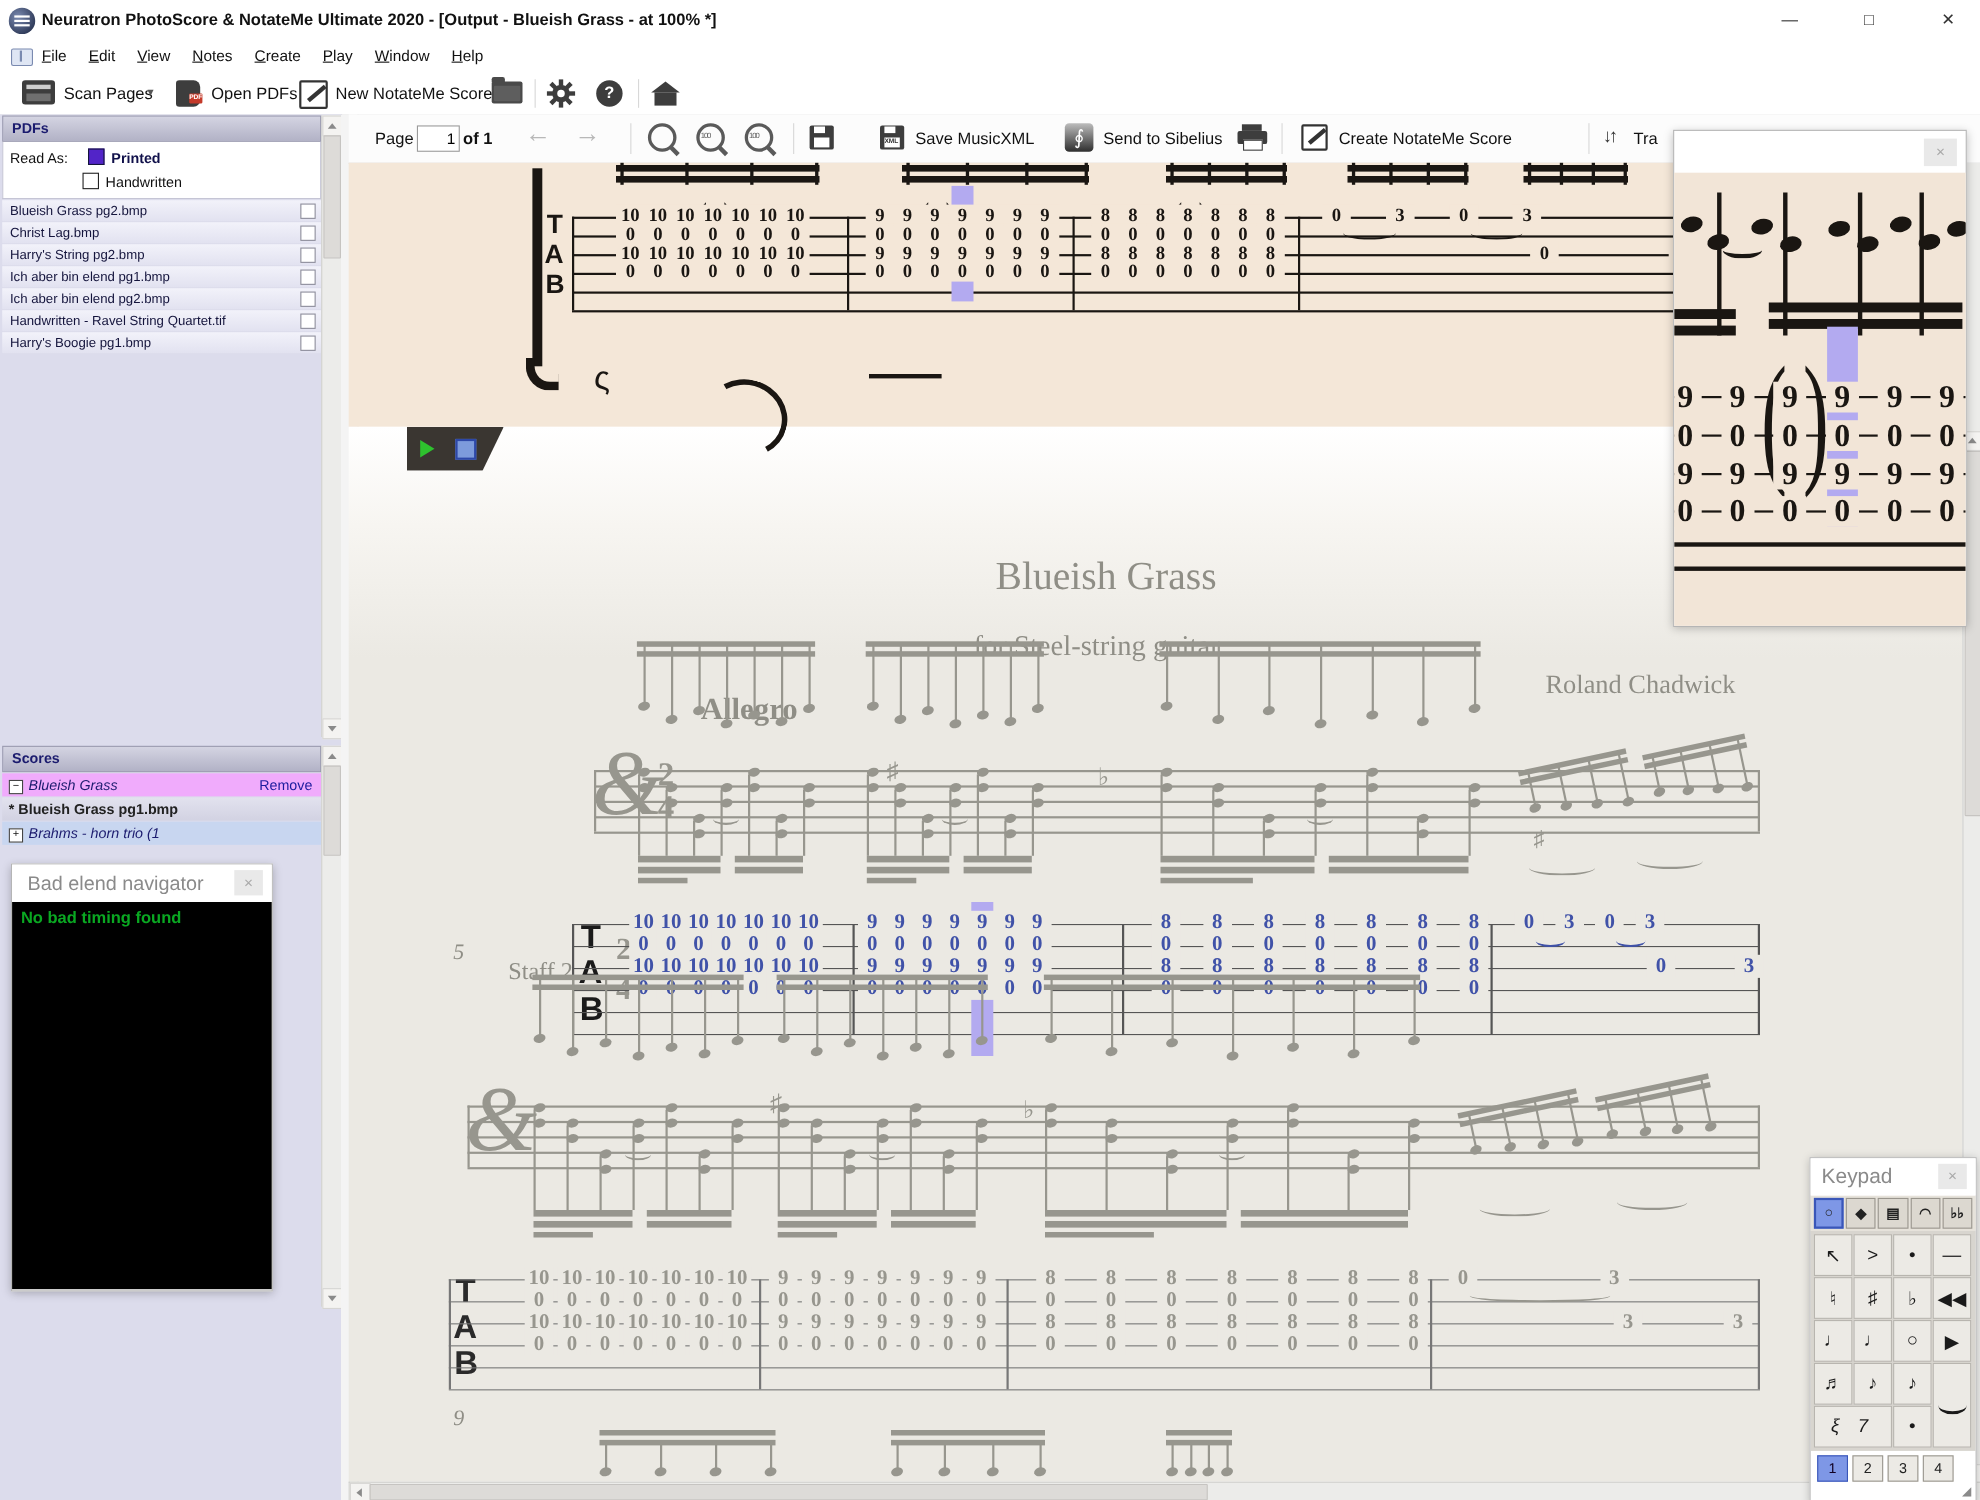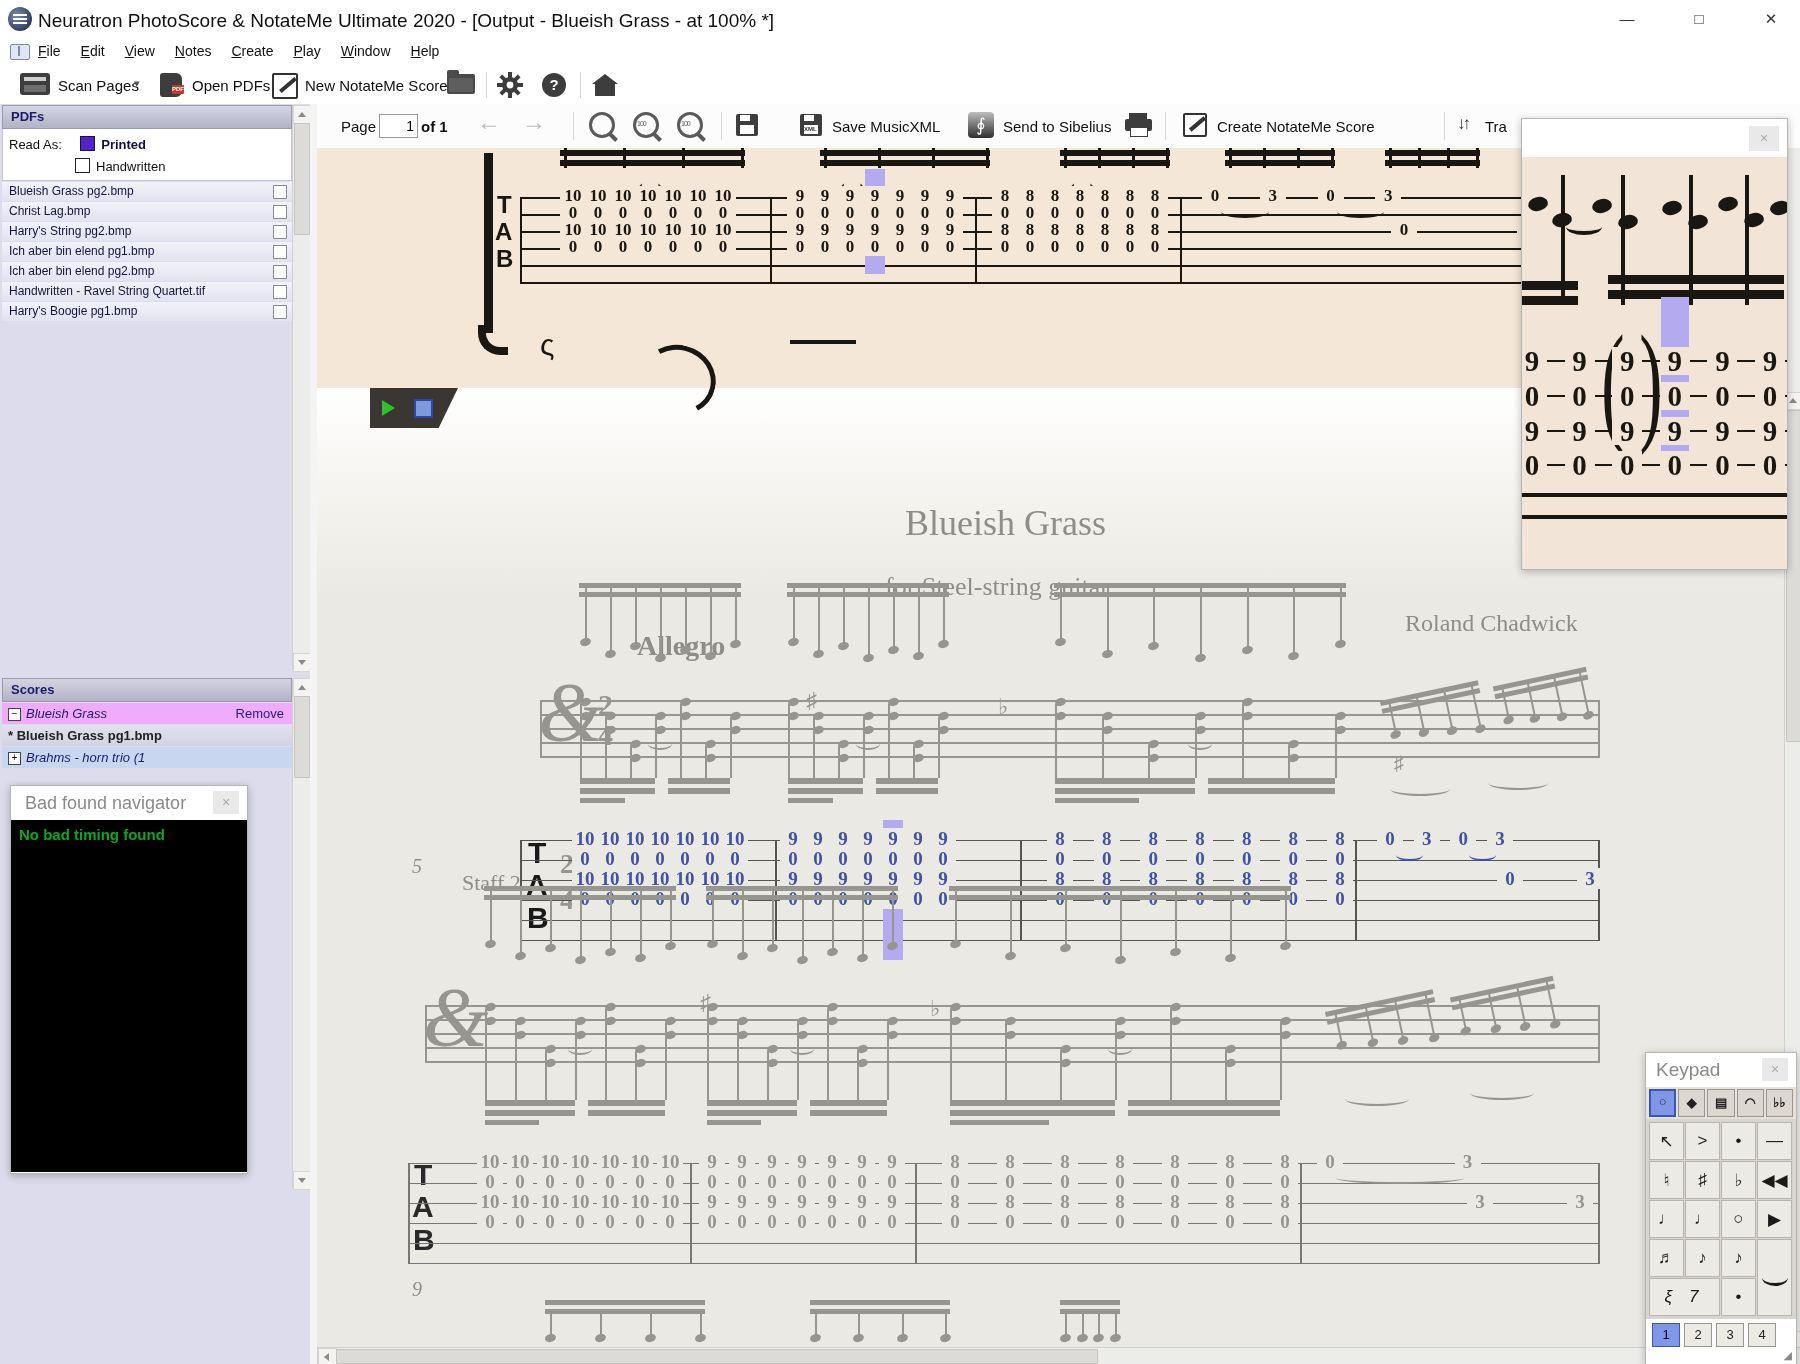--- a/index.html
+++ b/index.html
@@ -1,21 +1,21 @@
 <!DOCTYPE html>
 <html><head>
 <meta charset="utf-8">
 <style>
   html,body{margin:0;padding:0;background:#9a9a9a;}
   #app{position:relative;width:1800px;height:1364px;background:#fff;overflow:hidden;
        font-family:"Liberation Sans",sans-serif;outline:2px solid #3c78c8;}
   .abs{position:absolute;}
   
   #titlebar{left:0;top:0;width:1800px;height:38px;background:#ffffff;}
-  #title-text{left:38px;top:10px;font-size:19px;color:#111;}
+  #title-text{left:38px;top:10px;font-size:15px;color:#111;font-weight:bold;}
   .win-btn{top:4px;width:46px;height:30px;text-align:center;line-height:30px;font-size:15px;color:#333;}
   
   #menubar{left:0;top:38px;width:1800px;height:28px;background:#fff;}
   .menu-item{display:inline-block;margin:0 10px;font-size:14px;color:#111;cursor:default;}
   .menu-item::first-letter{text-decoration:underline;}
   .mdi-btn{top:40px;width:26px;height:22px;border:1px solid #c9c9c9;background:#f5f5f5;
            text-align:center;line-height:20px;color:#8a8a8a;font-size:13px;}
   
   #toolbar{left:0;top:66px;width:1800px;height:38px;background:#fff;border-bottom:1px solid #e2e2e2;}
   .tb-label{font-size:15px;color:#111;}
@@ -190,21 +190,21 @@
       <div class="abs sb-btn" style="left:0;top:0;width:16px;height:17px;">
           <div class="tri" style="left:4px;top:6px;border-left:4px solid transparent;border-right:4px solid transparent;border-bottom:5px solid #8a8a8a;"></div>
         </div>
       <div class="abs sb-thumb" style="left:1px;top:18px;width:14px;height:80px;"></div>
       <div class="abs sb-btn" style="left:0;top:493px;width:16px;height:17px;">
           <div class="tri" style="left:4px;top:6px;border-left:4px solid transparent;border-right:4px solid transparent;border-top:5px solid #8a8a8a;"></div>
         </div>
     </div>
 
     <div class="abs float-panel" style="left:10px;top:681px;width:236px;height:387px;">
-      <div class="float-title" style="height:34px;font-size:18px;line-height:34px;">Bad found navigator</div>
+      <div class="float-title" style="height:34px;font-size:18px;line-height:34px;">Bad elend navigator</div>
       <div class="float-close" style="top:5px;width:26px;height:23px;line-height:22px;">×</div>
       <div id="bad-timing-body" style="height:352px;">
         <div id="bad-timing-msg">No bad timing found</div>
       </div>
     </div>
   </div>
 
   <div class="abs" style="left:310px;top:104px;width:15px;height:1260px;background:#f4f4f4;border-right:1px solid #dcdcdc;"></div>
 
   <div class="abs" id="out-toolbar">

